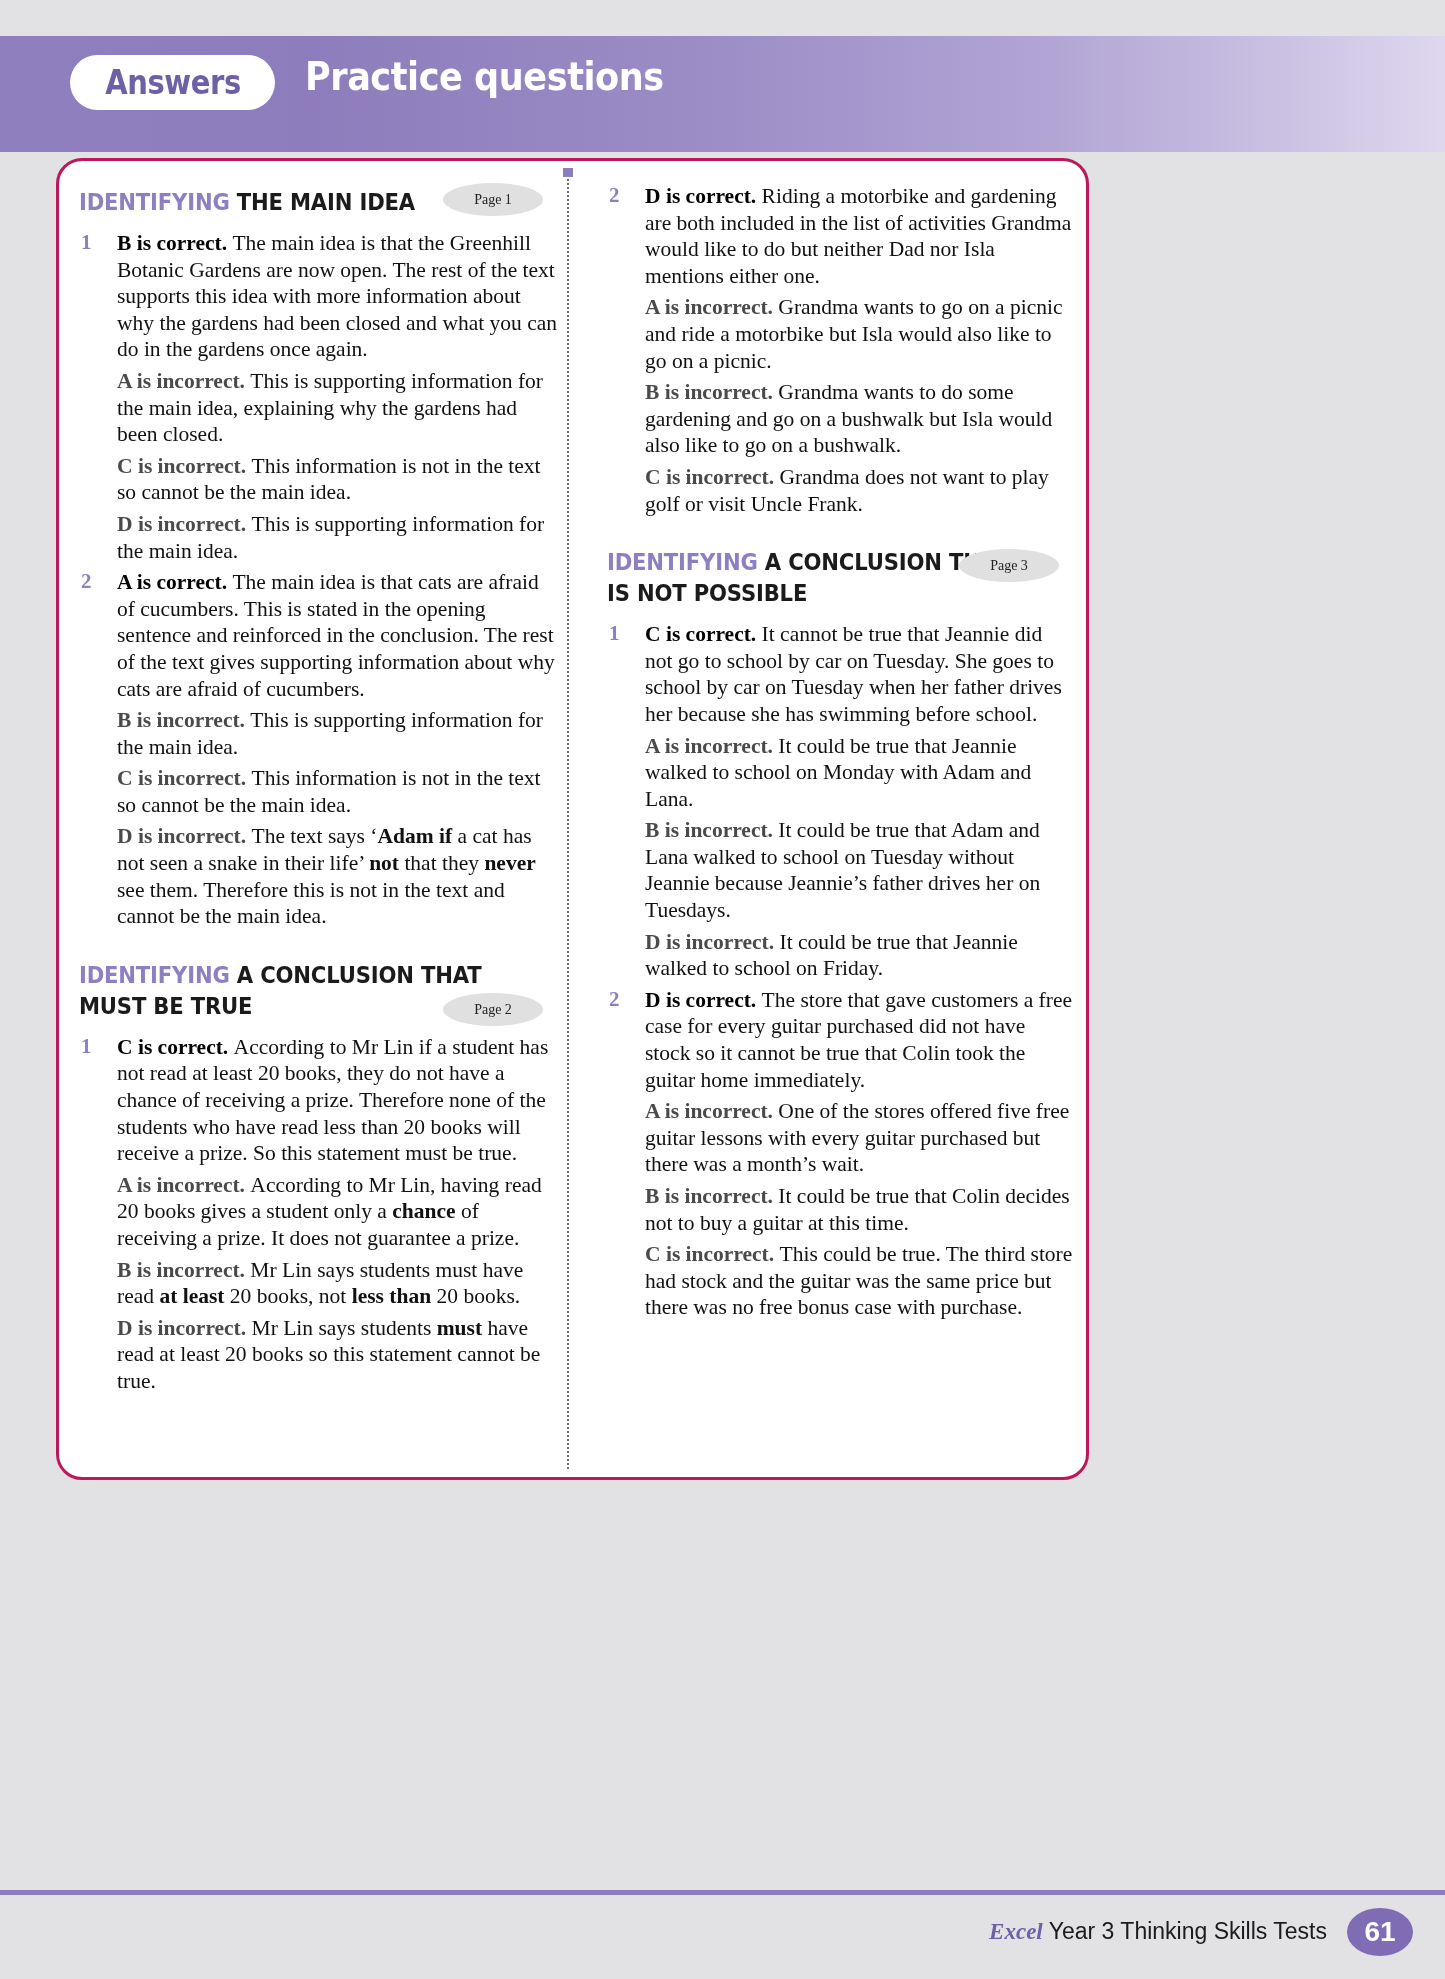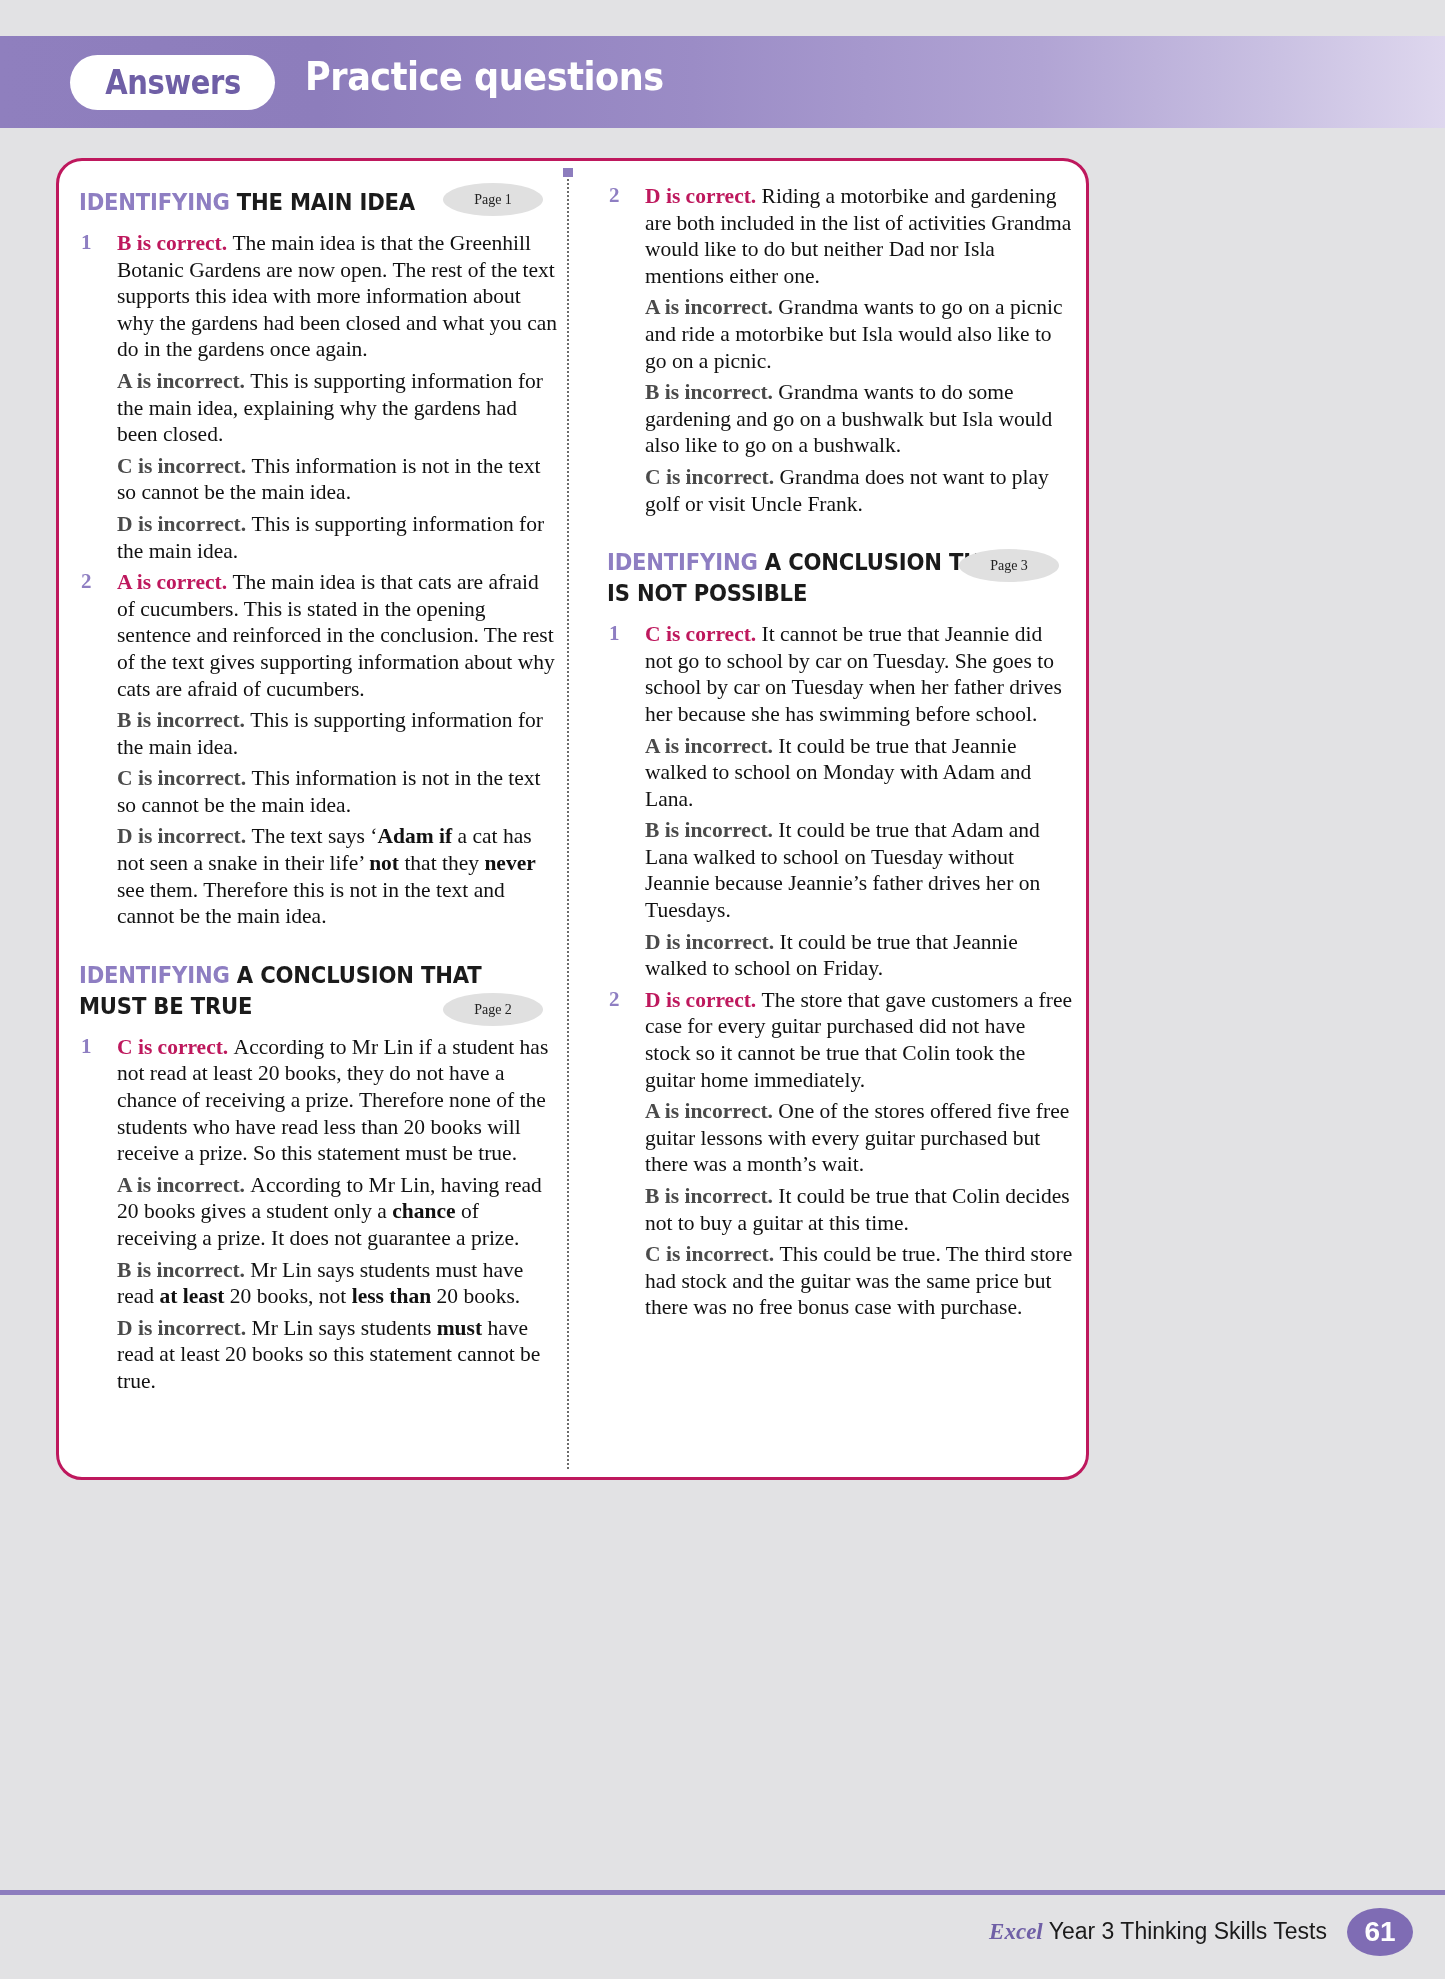--- a/index.html
+++ b/index.html
@@ -14,21 +14,21 @@
     font-family: "Liberation Serif", serif;
     position: relative;
     overflow: hidden;
   }
 
   
   #header-banner {
     position: absolute;
     left: 0; top: 36px;
     width: 1445px;
-    height: 92px;
+    height: 116px;
     background: linear-gradient(to right,
         #8f7fbe 0%, #8d7dbc 22%, #9b8cc6 48%,
         #b1a4d4 72%, #c9c0e2 88%, #ded7ee 100%);
   }
   #header-topline {
     position: absolute;
     left: 0; top: 36px;
     width: 1445px; height: 4px;
     background: #7f6fb0;
     opacity: .5;
@@ -160,21 +160,21 @@
     font-family: "Liberation Serif", serif;
     font-size: 21.5px;
     line-height: 26.6px;
     color: #111111;
     margin-bottom: 5px;
     text-align: left;
   }
   p.ans.sub { margin-top: 0; }
   .lead-correct {
     font-weight: bold;
-    color: #be185d;
+    color: #000000;
   }
   .lead-incorrect {
     font-weight: bold;
     color: #4a4a4a;
   }
   .em { font-weight: bold; color: #111111; }
 
   
   #footer {
     position: absolute;

